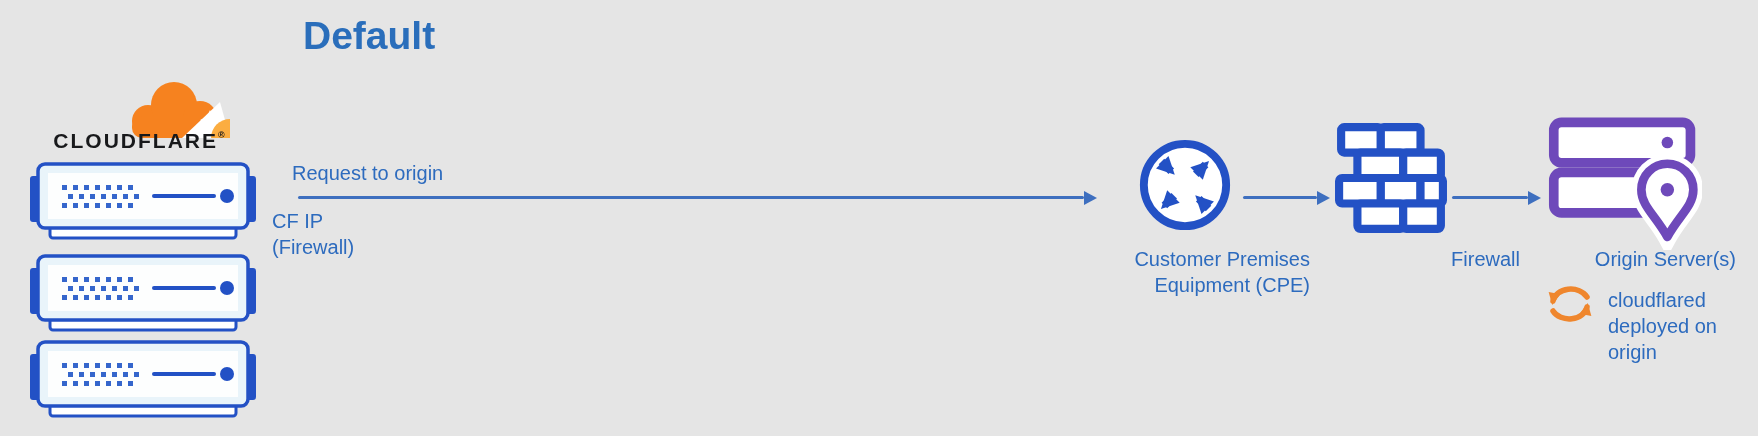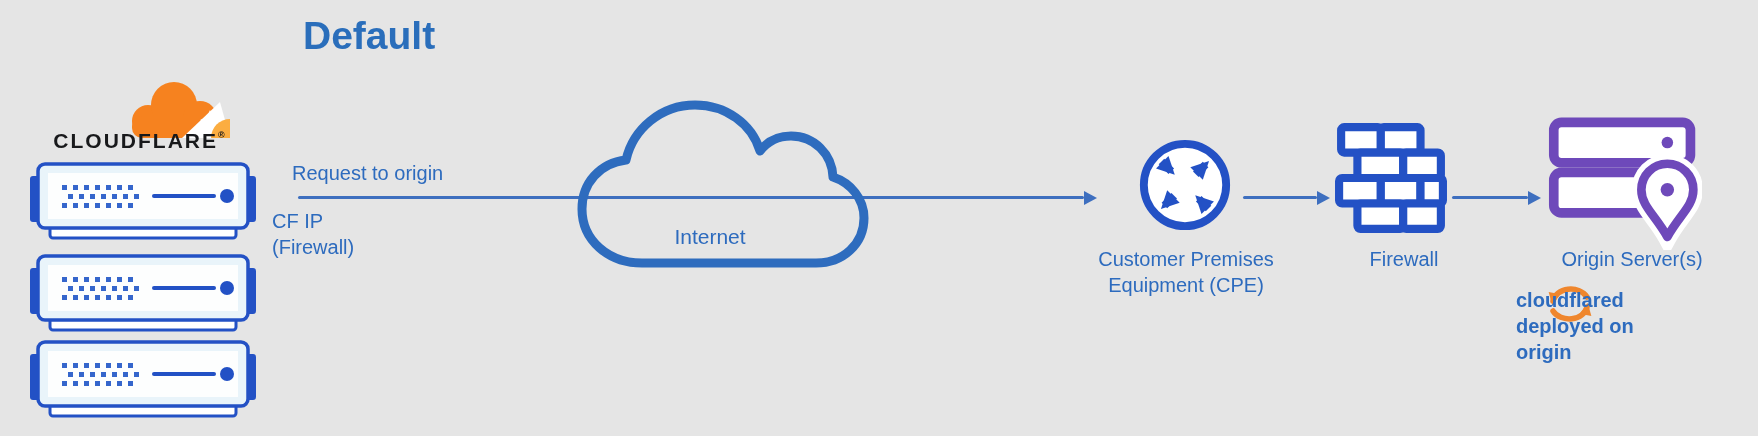--- a/index.html
+++ b/index.html
@@ -9,21 +9,21 @@
   }
   .abs{position:absolute;}
   .title{
     position:absolute;left:303px;top:14px;
     font-size:39px;font-weight:bold;color:#2a6ebb;letter-spacing:0px;
   }
   .lbl{
     position:absolute;color:#2d6bbe;font-size:20px;line-height:26px;
     white-space:nowrap;
   }
-  .lbl.center{text-align:center;white-space:normal;}
+  .lbl.center{text-align:right;white-space:normal;}
   .wordmark{
     position:absolute;left:36px;top:129px;width:206px;text-align:center;
     color:#18191b;font-size:21px;font-weight:900;letter-spacing:2px;
     font-family:"Liberation Sans", sans-serif;
   }
   .wordmark sup{font-size:9px;font-weight:700;vertical-align:10px;letter-spacing:0;}
   .hline{position:absolute;height:3px;background:#3e6fbf;border-radius:2px;}
   .ahead{
     position:absolute;width:0;height:0;
     border-top:7px solid transparent;border-bottom:7px solid transparent;
@@ -158,35 +158,20 @@
   </div>
 
   <div class="lbl" style="left:292px;top:160px;">Request to origin</div>
   <div class="hline" style="left:298px;top:196px;width:786px;"></div>
   <div class="ahead" style="left:1084px;top:190.5px;"></div>
   <div class="lbl" style="left:272px;top:208px;">
     <div>CF IP</div>
     <div>(Firewall)</div>
   </div>
 
-  <div class="abs" style="left:558px;top:92px;">
-    <svg width="318" height="182" viewBox="0 0 318 182">
-      <path d="M 84 171
-               C 50 171 24 148 24 117
-               C 24 91 42 71 68 68
-               C 75 37 103 13 137 13
-               C 168 13 194 32 202 59
-               C 209 50 220 44 233 44
-               C 256 44 274 62 275 85
-               C 293 91 306 107 306 126
-               C 306 152 285 171 258 171
-               Z" fill="none" stroke="#2e6cbe" stroke-width="9" stroke-linejoin="round"></path>
-      <text x="152" y="152" text-anchor="middle" font-size="21" fill="#2d6bbe">Internet</text>
-    </svg>
-  </div>
 
   <div class="abs" style="left:1136px;top:136px;">
     <svg width="98" height="98" viewBox="0 0 100 100">
       <defs>
         <marker id="bh" markerUnits="userSpaceOnUse" markerWidth="22" markerHeight="22" refX="14" refY="10" orient="auto">
           <path d="M1 1 L19 10 L1 19 Z" fill="#2351c5"></path>
         </marker>
       </defs>
       <circle cx="50" cy="50" r="42" fill="#ffffff" stroke="#2351c5" stroke-width="8"></circle>
       <g stroke="#2351c5" stroke-width="8">
@@ -247,19 +232,19 @@
         <marker id="oh" markerUnits="userSpaceOnUse" markerWidth="16" markerHeight="16" refX="9" refY="7" orient="auto">
           <path d="M1 1 L13 7 L1 13 Z" fill="#ef862d"></path>
         </marker>
       </defs>
       <g stroke="#ef862d" stroke-width="5.5" fill="none" stroke-linecap="round">
         <path d="M47 16 A18 14 0 0 0 13 20" marker-end="url(#oh)"></path>
         <path d="M13 30 A18 14 0 0 0 47 26" marker-end="url(#oh)"></path>
       </g>
     </svg>
   </div>
-  <div class="lbl" style="left:1516px;top:287px;font-weight:bold;">
+  <div class="lbl" style="left:1608px;top:287px;">
     <div>cloudflared</div>
     <div>deployed on</div>
     <div>origin</div>
   </div>
 
 </div>
 
 </body></html>

